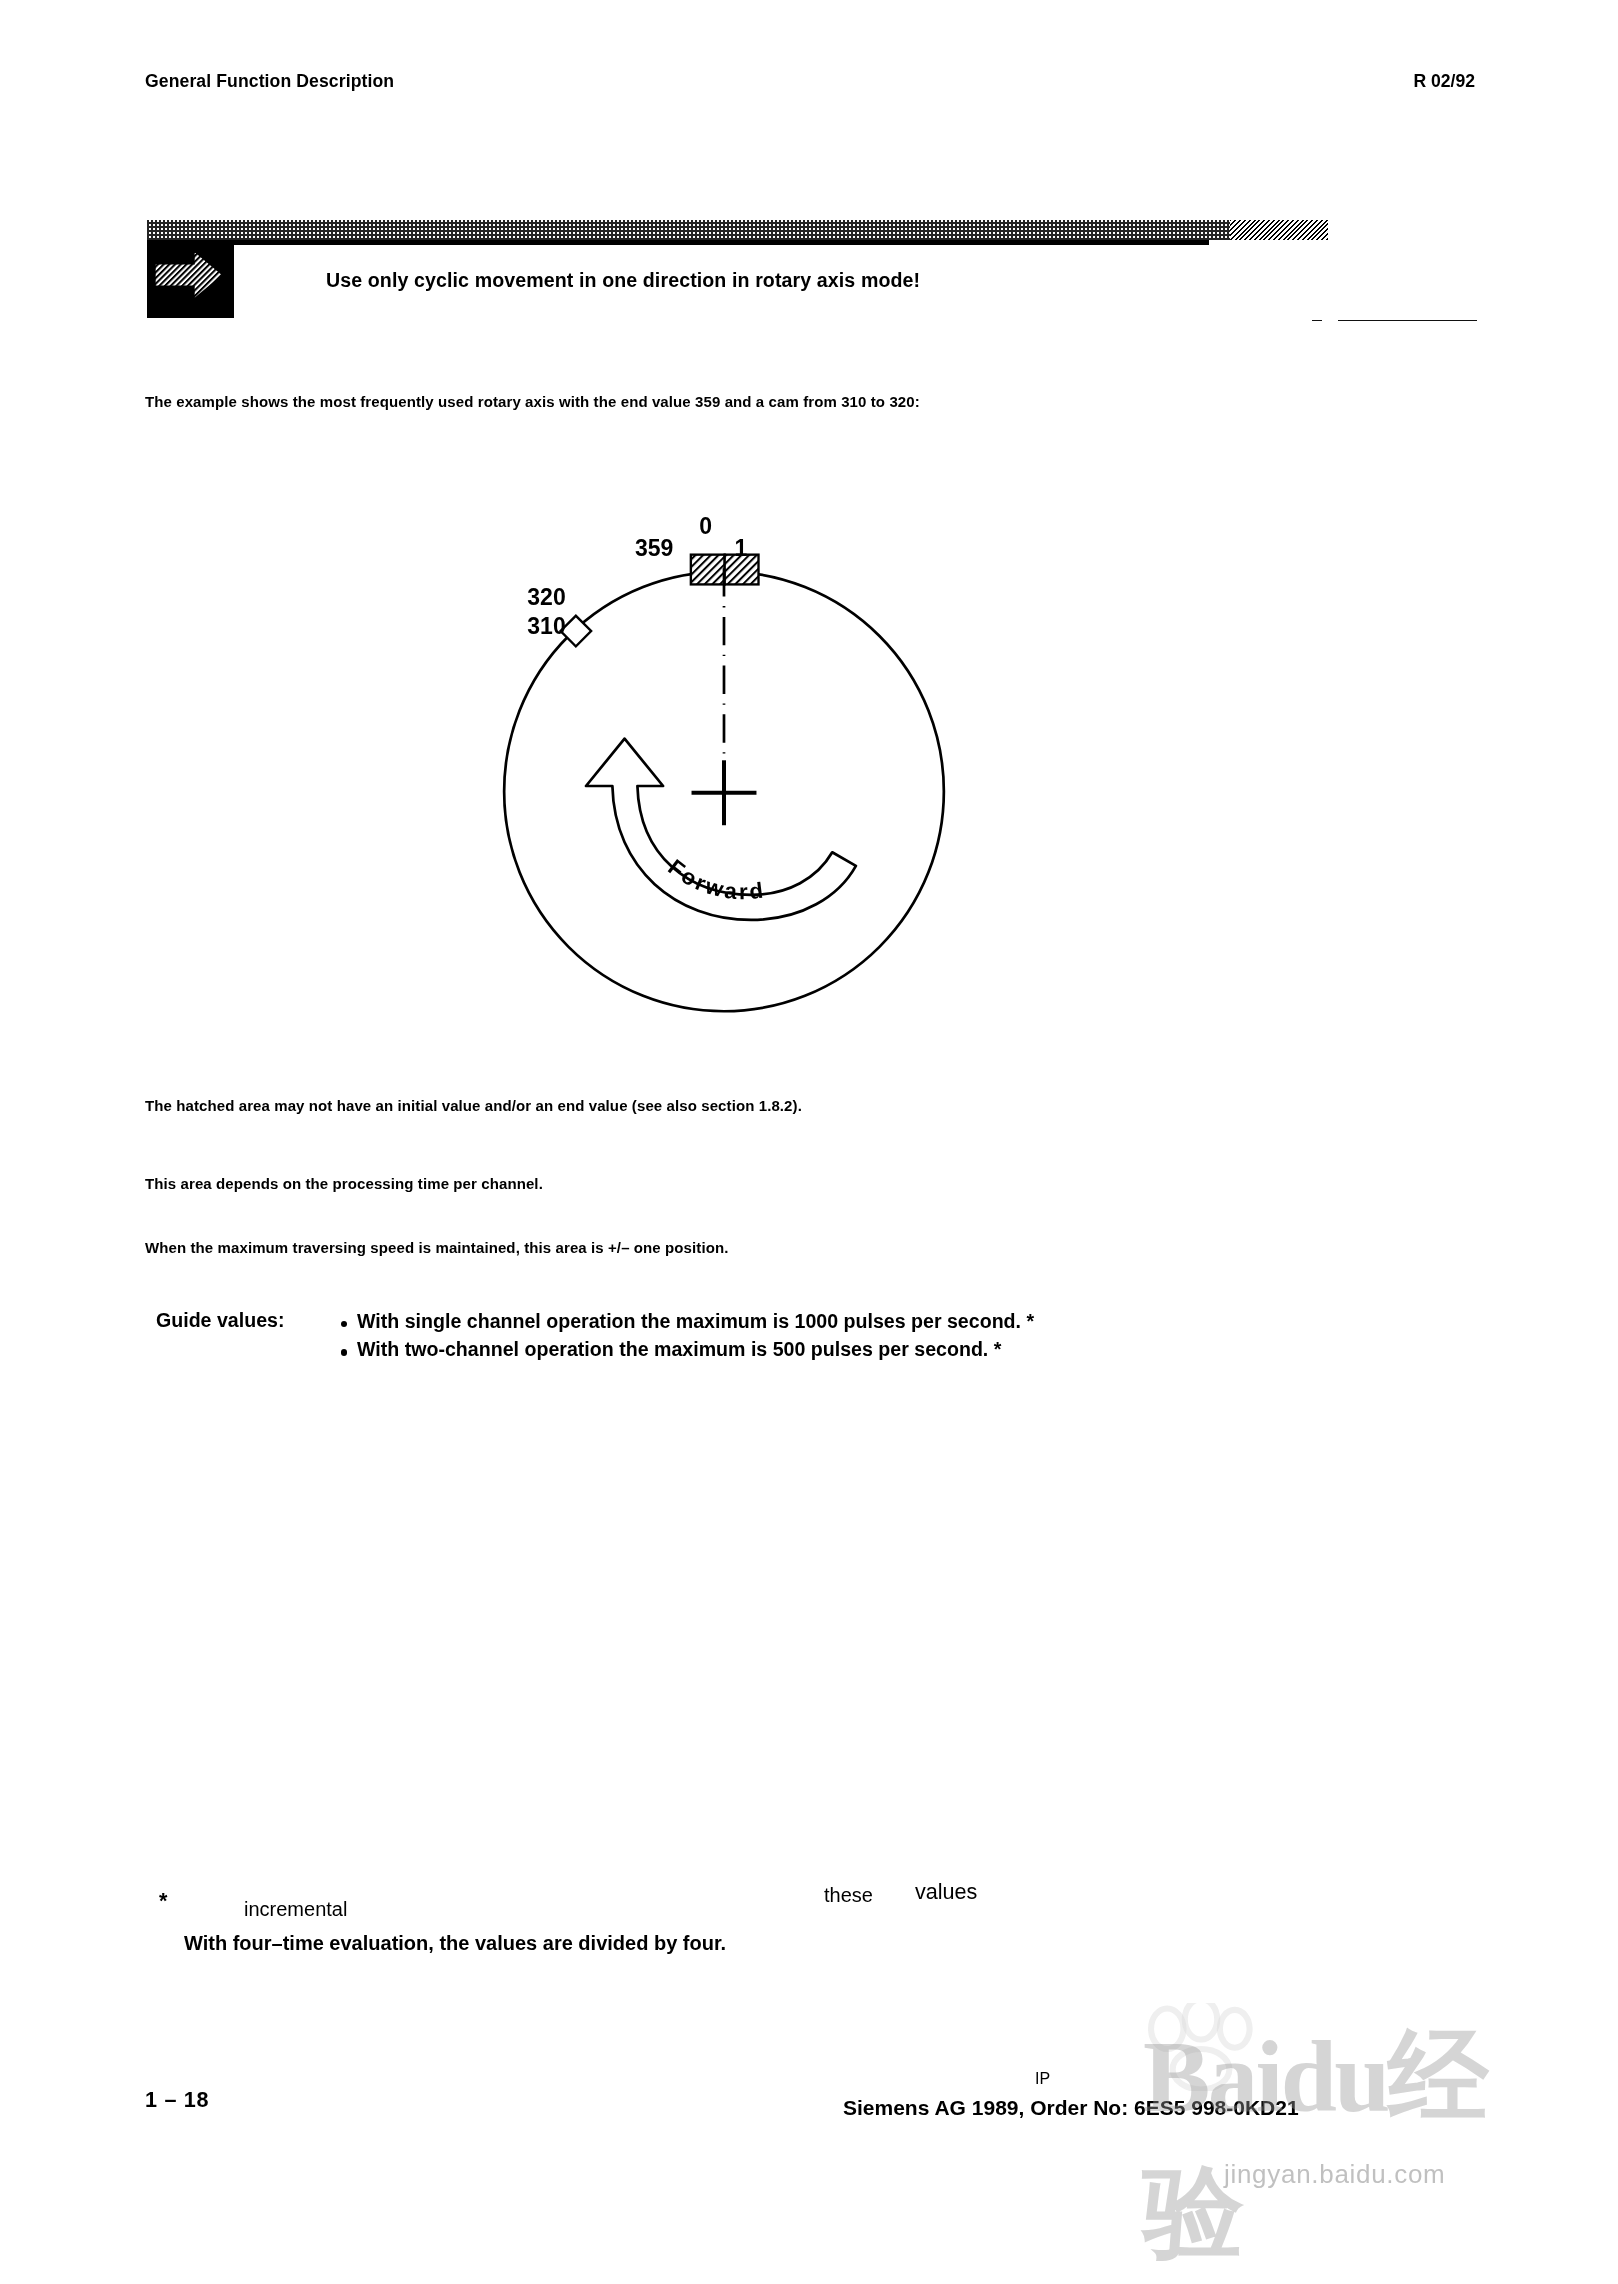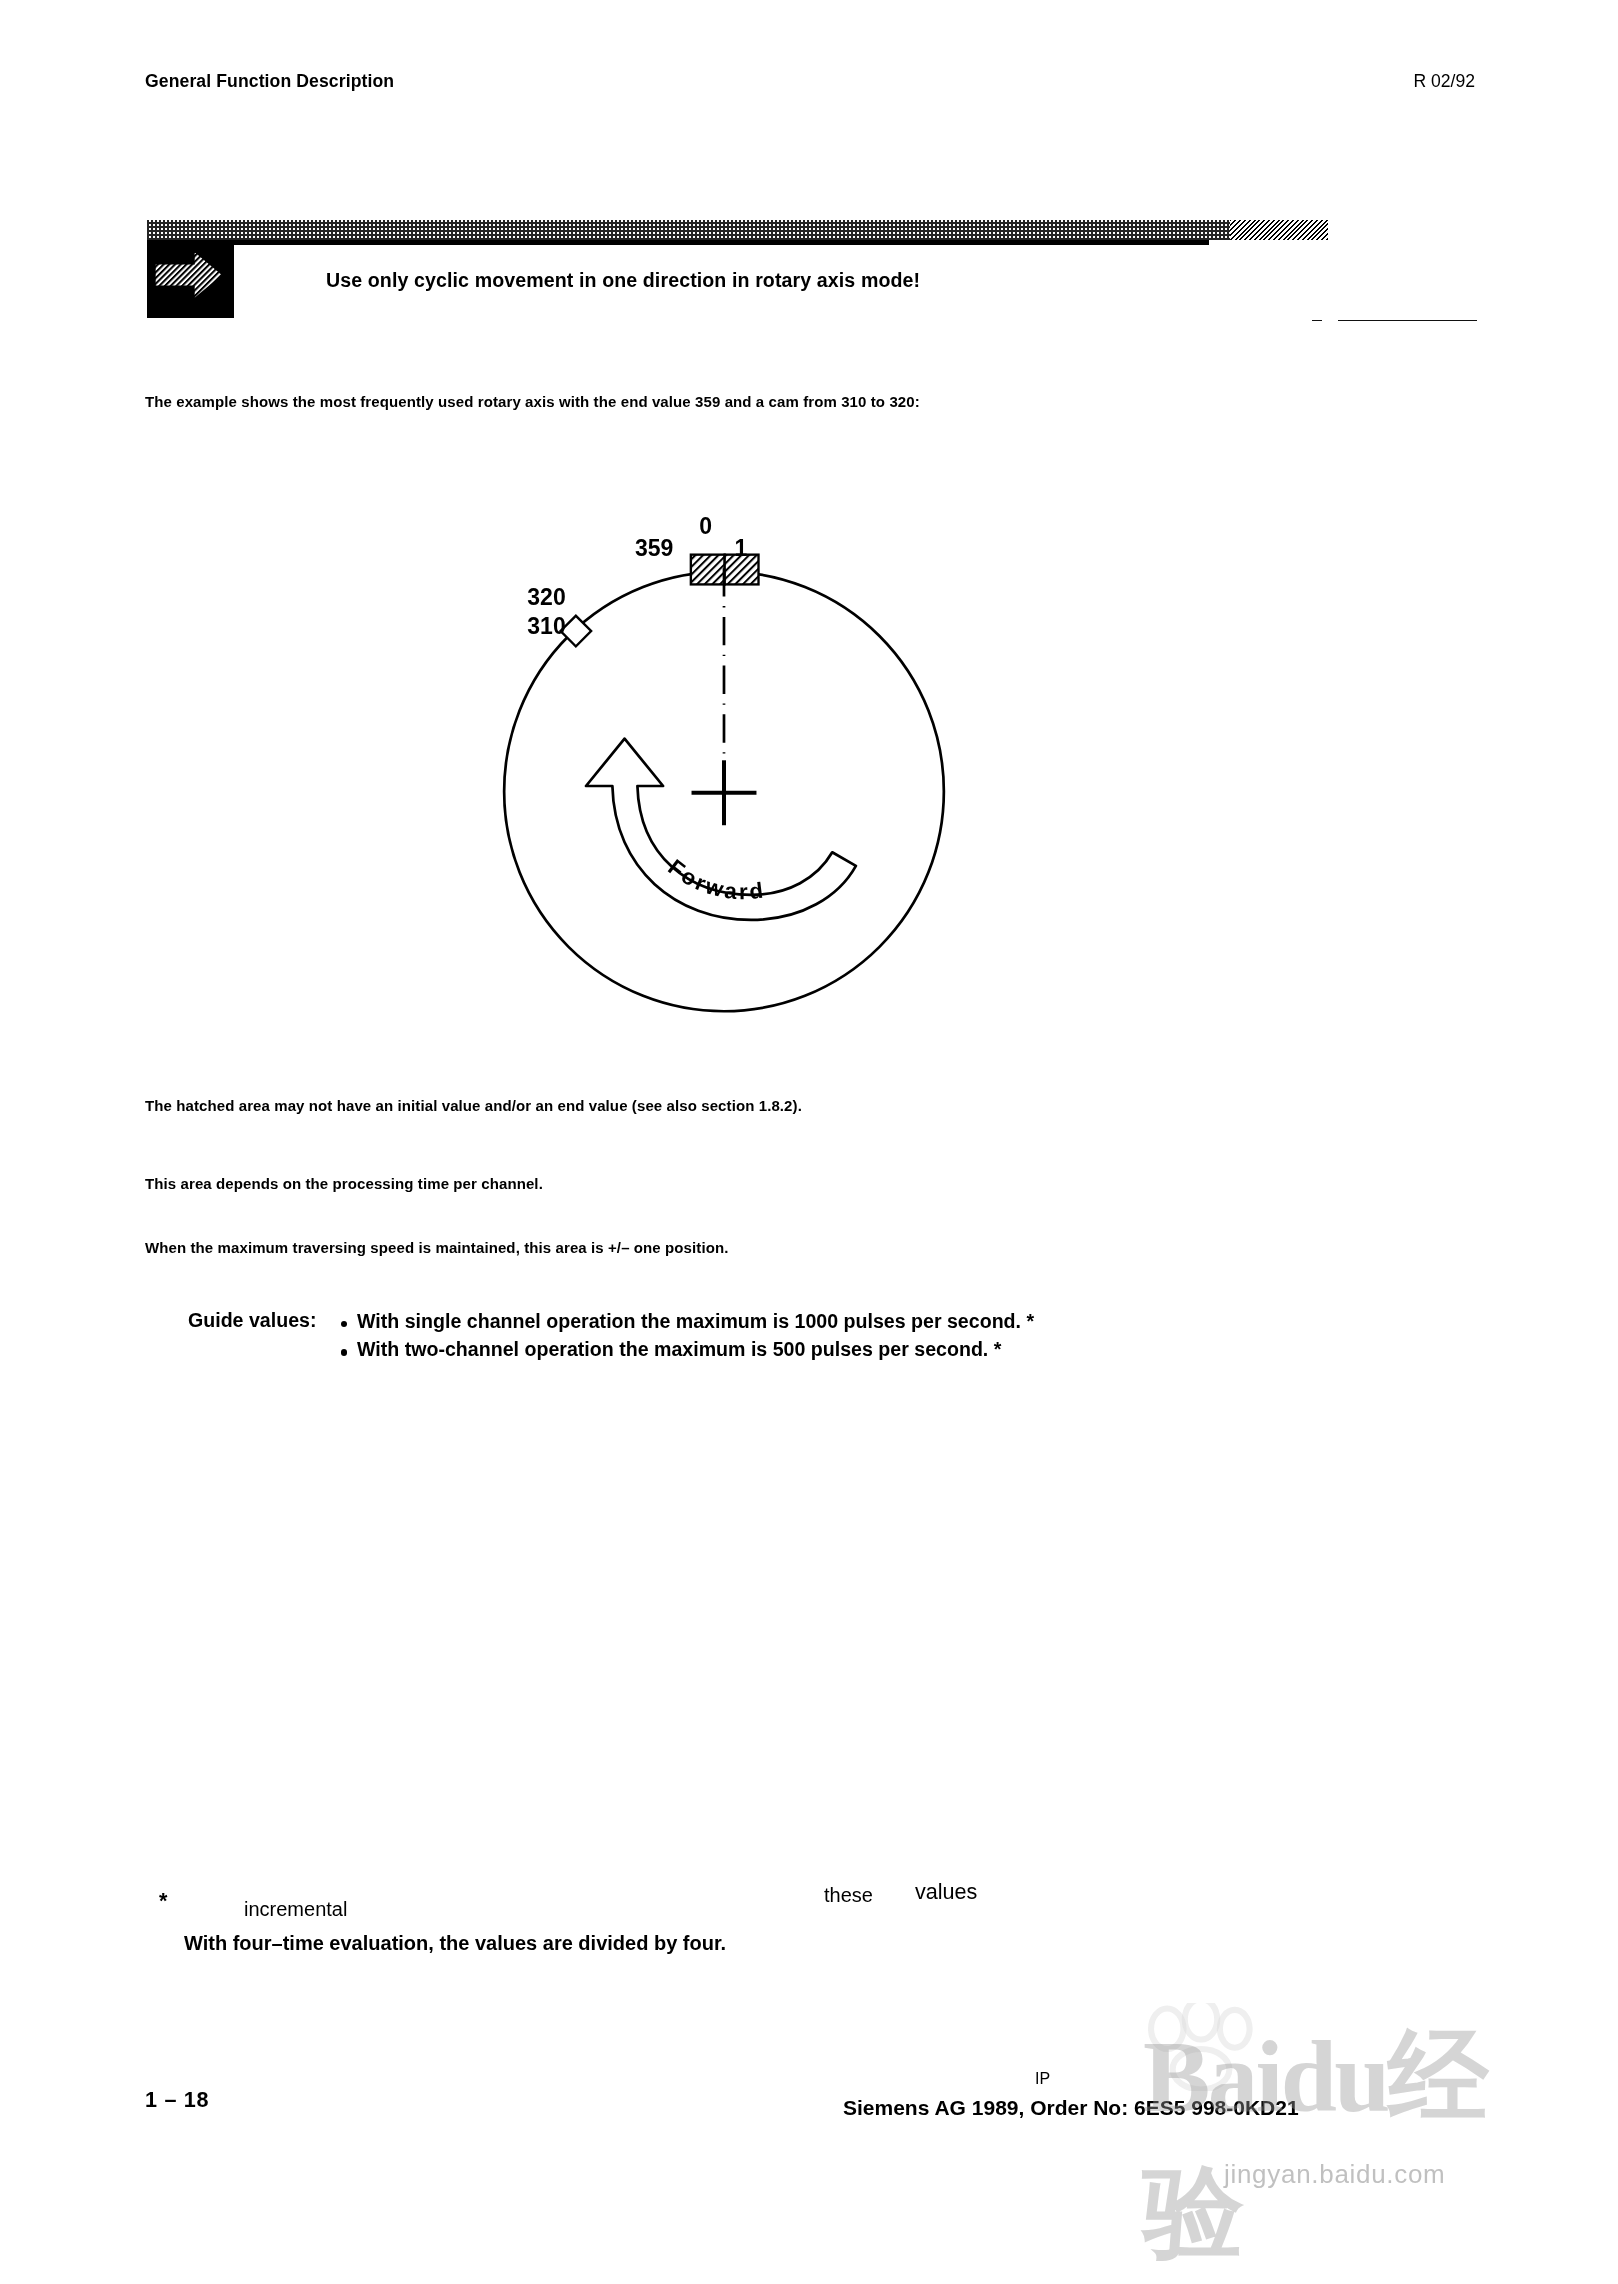--- a/index.html
+++ b/index.html
@@ -31,21 +31,21 @@
     top: 71px;
     font-size: 17.6px;
     font-weight: bold;
     letter-spacing: 0.1px;
   }
   .header-right {
     position: absolute;
     right: 143px;
     top: 71px;
     font-size: 17.6px;
-    font-weight: normal;
+    font-weight: bold;
     text-align: right;
   }
 
   
   .note-wrap {
     position: absolute;
     left: 147px;
     top: 220px;
     width: 1181px;
     height: 101px;
@@ -129,21 +129,20 @@
   .p-hatched { left: 145px; top: 1096px; width: 1191px; }
   .p-depends { left: 145px; top: 1174px; width: 1191px; }
   .p-maxspeed { left: 145px; top: 1238px; width: 1191px; }
 
   .guide-label {
     position: absolute;
     left: 156px;
     top: 1309px;
     font-size: 19.6px;
     font-weight: bold;
-    margin-left: 32px;
   }
   .guide-list {
     position: absolute;
     left: 338px;
     top: 1307px;
     width: 988px;
   }
   .guide-item {
     position: relative;
     font-size: 19.6px;

